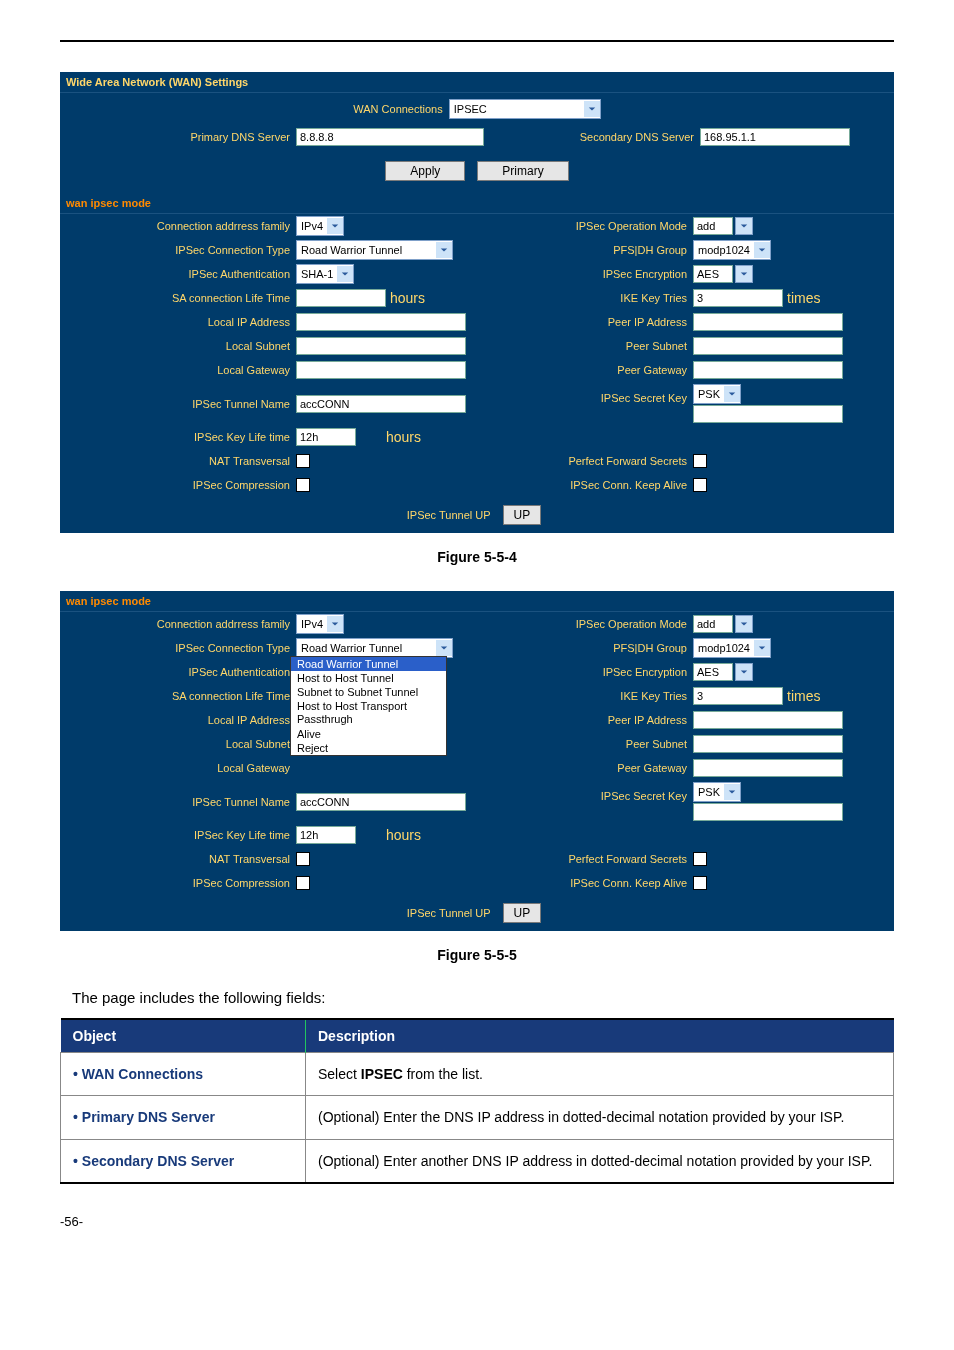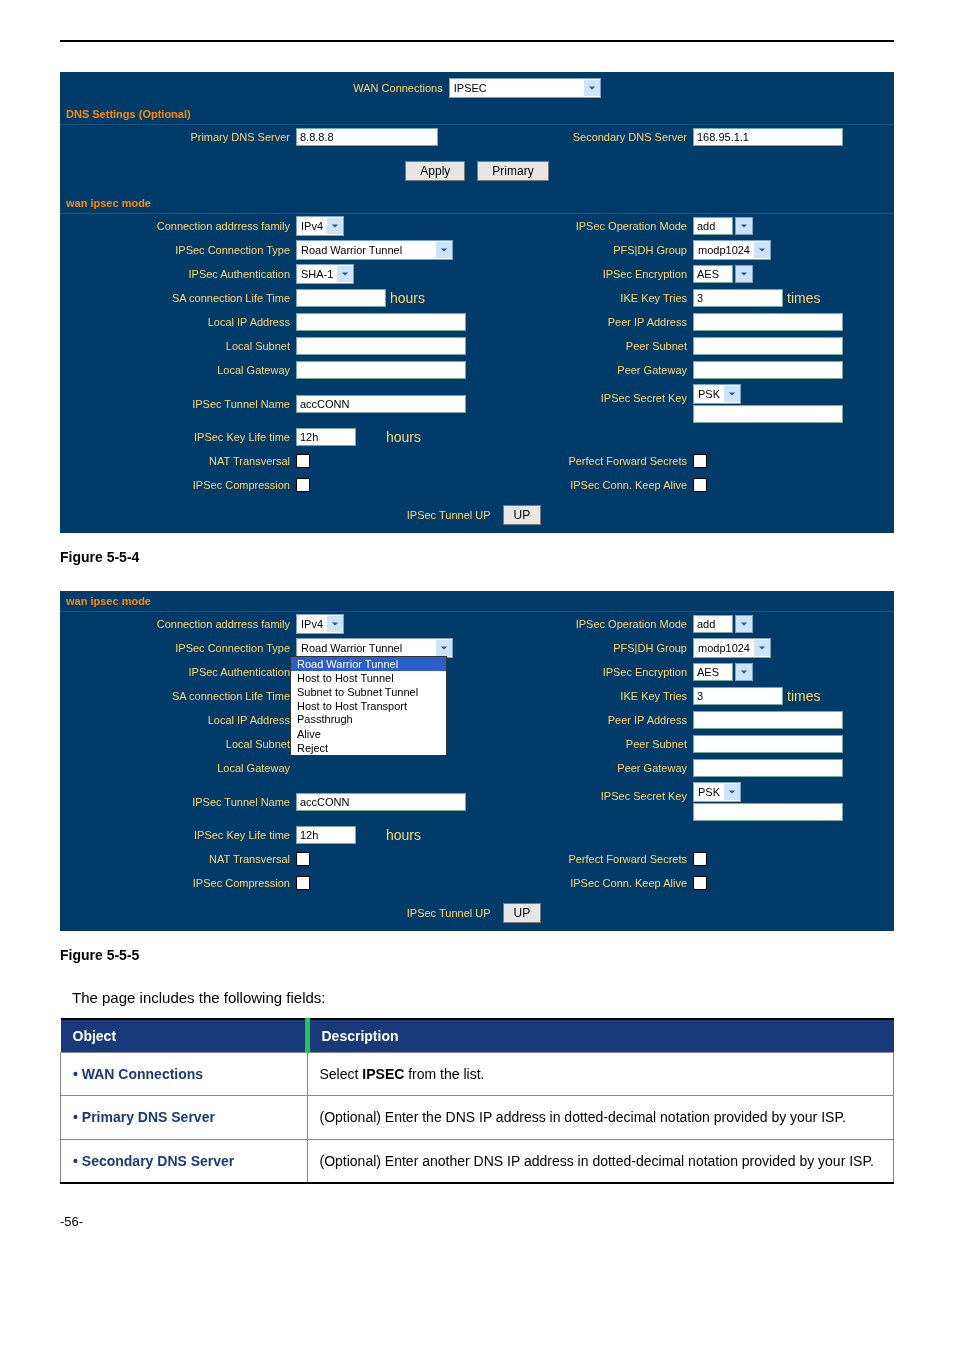--- a/index.html
+++ b/index.html
@@ -11,28 +11,28 @@
   .panel .hdr { color:#ffd76a; padding:4px 6px; border-bottom:1px solid #1a5280; font-weight:bold; }
   .panel .hdr.orange { color:#ff8a00; }
   .row { display:flex; align-items:center; padding:2px 0; min-height:20px; }
   .lab { color:#ffd76a; text-align:right; padding-right:6px; flex:0 0 230px; font-size:11px; }
   .val-inp { background:#fff; color:#000; font-size:11px; border:1px solid #7a9; padding:1px 3px; box-sizing:border-box; height:18px; }
   .sel { background:#fff; color:#000; font-size:11px; border:1px solid #7fa0c9; height:18px; display:inline-flex; align-items:center; }
   .sel .txt { padding:1px 4px; }
   .caret { width:16px; height:16px; background:#cde3f8; display:inline-flex; align-items:center; justify-content:center; color:#2a5; }
   .caret svg { width:8px; height:8px; fill:#3b7a3b; }
   .caret.blue svg { fill:#2a5a9c; }
-  .btn { background:#e6e6e6; border:1px solid #7a7a7a; color:#000; font-size:12px; padding:2px 14px; margin:0 6px; }
+  .btn { background:#e6e6e6; border:1px solid #7a7a7a; color:#000; font-size:12px; padding:2px 24px; margin:0 6px; }
   .unit { color:#ffd76a; margin-left:4px; font-size:14px; }
   .rcol { flex:0 0 210px; text-align:right; color:#ffd76a; padding-right:6px; }
   .chk { width:12px; height:12px; background:#fff; border:1px solid #000; display:inline-block; vertical-align:middle; }
   .split { display:flex; }
   .half { flex:1; }
 
-  .fig-cap { text-align:left; font-weight:bold; margin:16px 0 26px; font-size:14px; }
+  .fig-cap { text-align:center; font-weight:bold; margin:16px 0 26px; font-size:14px; }
 
   
   .ddlist { background:#fff; color:#000; border:1px solid #333; font-size:11px; position:relative; }
   .ddlist .opt { padding:1px 6px; }
   .ddlist .opt.sel-opt { background:#2a5fc9; color:#fff; }
 
   
   .intro { font-size:15px; margin:6px 12px 12px; }
   table.desc { width:100%; border-collapse:collapse; font-size:14px; }
   table.desc th { background:#183a7a; color:#fff; text-align:left; padding:8px 12px; font-weight:bold; }
@@ -44,38 +44,38 @@
 
   .footer { text-align:left; font-size:13px; margin-top:30px; }
 </style>
 </head>
 <body>
 
 <div class="page">
   <div class="hr-top"></div>
 
   <div class="panel">
+    <div class="hdr">Wide Area Network (WAN) Settings</div>
     <div class="row" style="justify-content:center; padding:6px 0;">
       <span class="lab" style="flex:0 0 auto; text-align:right; padding-right:6px;">WAN Connections</span>
       <span class="sel" style="width:150px;">
         <span class="txt">IPSEC</span>
         <span style="flex:1"></span>
         <span class="caret blue">
             <svg viewBox="0 0 10 10">
               <path d="M1 3l4 4 4-4z"></path>
             </svg>
           </span>
       </span>
     </div>
 
-    <div class="hdr orange">DNS Settings (Optional)</div>
     <div class="split">
       <div class="half row">
         <span class="lab">Primary DNS Server</span>
-        <input class="val-inp" style="width: 142px;" value="8.8.8.8">
+        <input class="val-inp" style="width: 188px;" value="8.8.8.8">
       </div>
       <div class="half row">
         <span class="rcol">Secondary DNS Server</span>
         <input class="val-inp" style="width: 150px;" value="168.95.1.1">
       </div>
     </div>
     <div class="row" style="justify-content:center; padding:12px 0;">
       <button class="btn">Apply</button>
       <button class="btn">Primary</button>
     </div>
@@ -412,21 +412,21 @@
     </div>
   </div>
 
   <div class="fig-cap">Figure 5-5-5</div>
 
   <div class="intro">The page includes the following fields:</div>
 
   <table class="desc">
     <tbody>
         <tr class="bord-top-thick">
-      <th style="width:220px;border-right:5px solid #22c55e;">Object</th>
+      <th style="width:220px;border-right:1px solid #22c55e;">Object</th>
       <th>Description</th>
     </tr>
     <tr>
       <td class="obj">WAN Connections</td>
       <td><span>Select </span><b>IPSEC</b><span> from the list.</span></td>
     </tr>
     <tr>
       <td class="obj">Primary DNS Server</td>
       <td>(Optional) Enter the DNS IP address in dotted-decimal notation provided by your ISP.</td>
     </tr>

